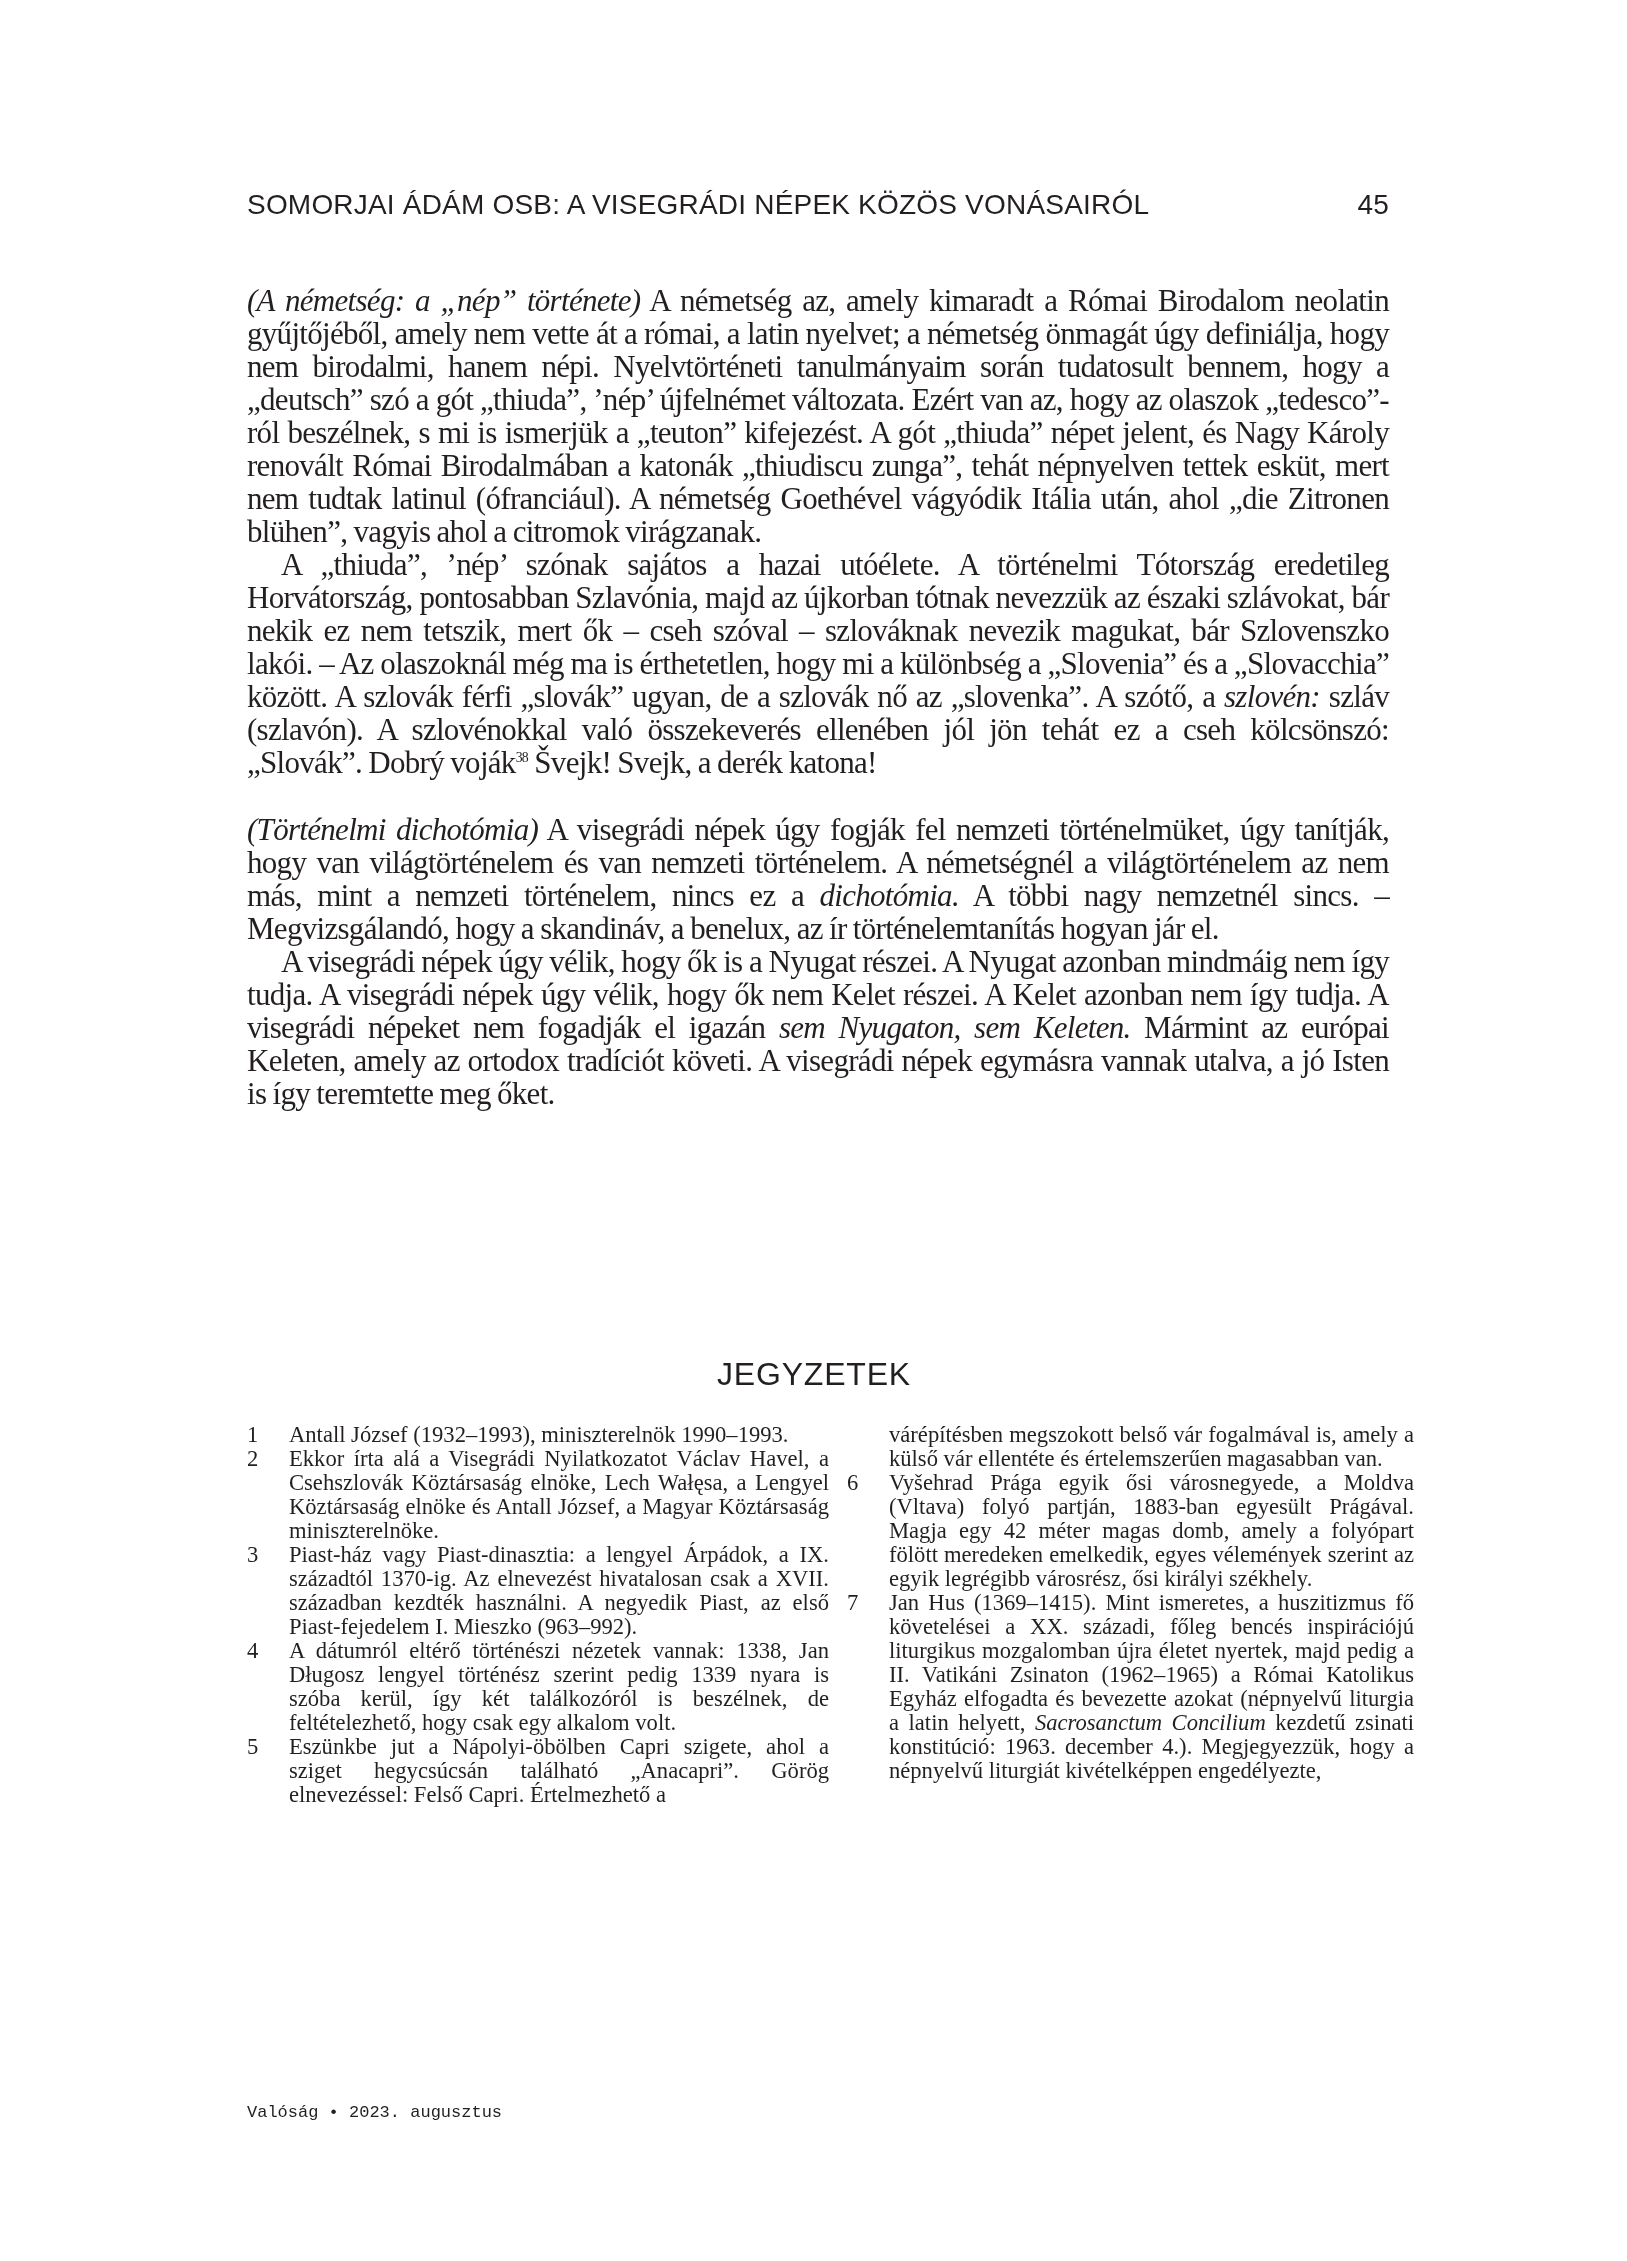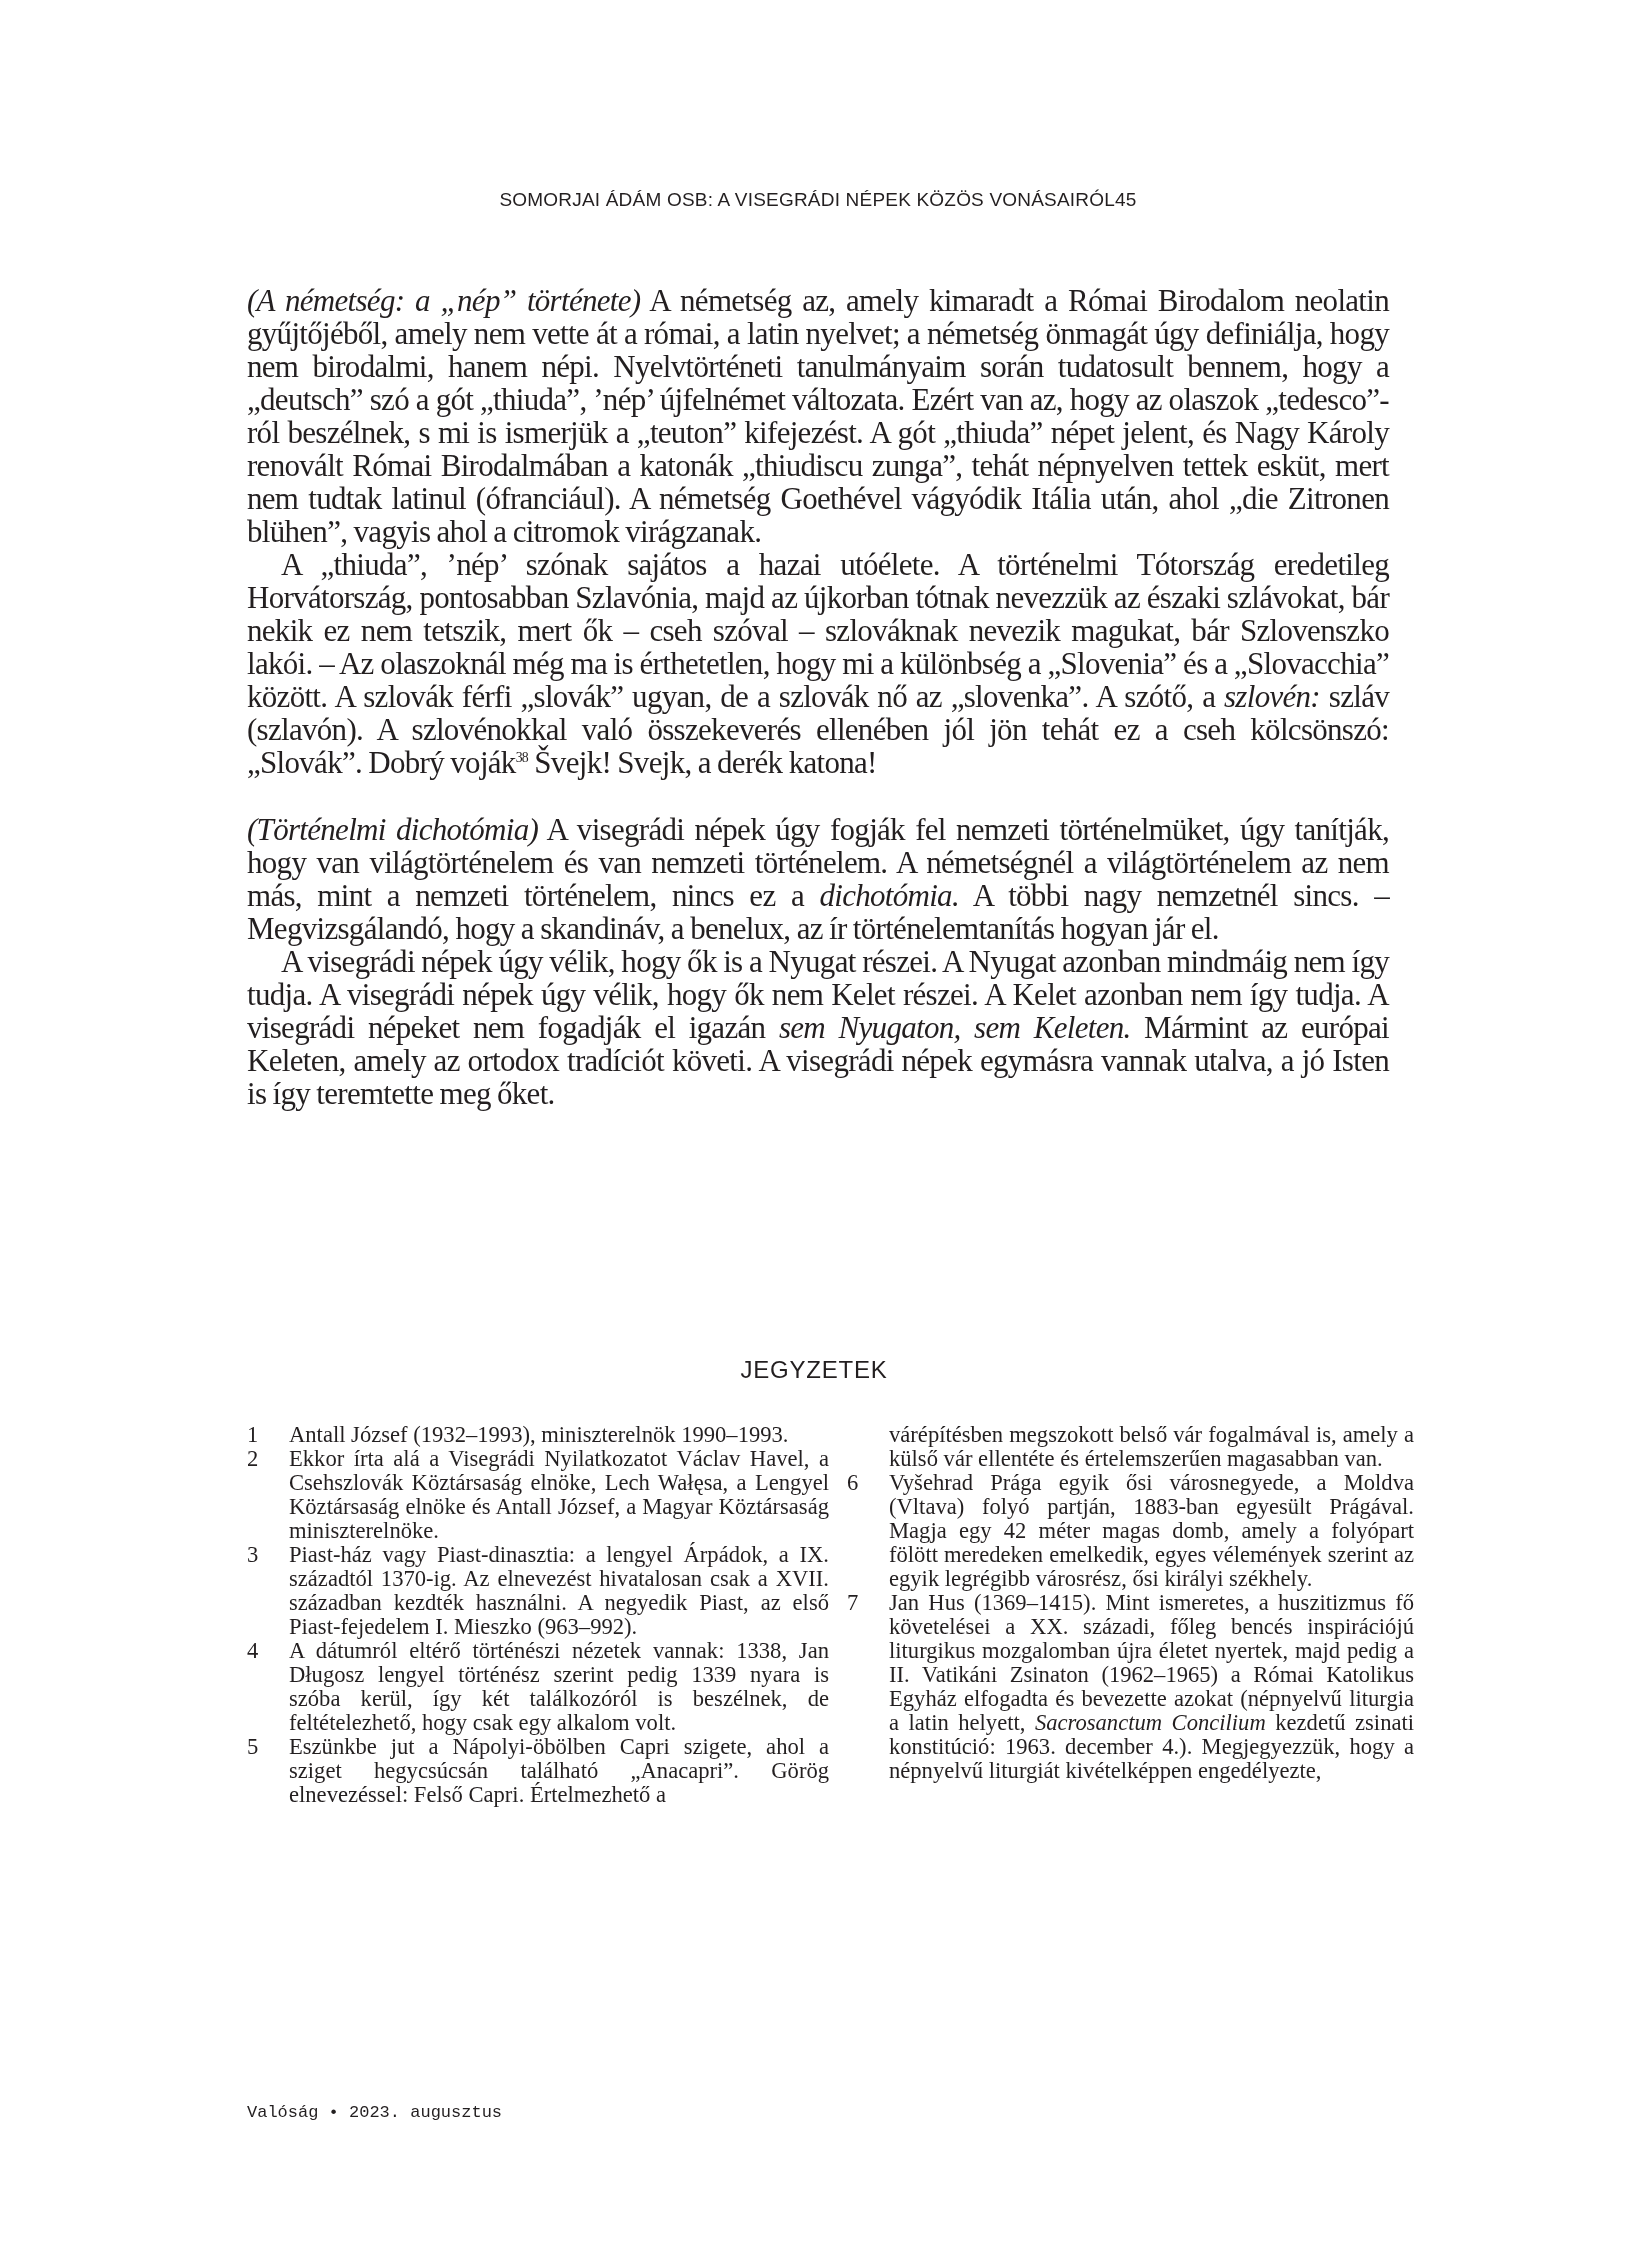--- a/index.html
+++ b/index.html
@@ -1,39 +1,39 @@
 <!DOCTYPE html>
 <html style="font-size:12.3px"><head>
 <meta charset="utf-8">
 <style>
   html, body { margin: 0; padding: 0; background: #ffffff; }
   body { width: 1628px; height: 2261px; position: relative; color: #231f20; overflow: hidden; }
   .page { position: absolute; left: 0; top: 0; width: 1628px; height: 2261px; }
 
   .running-head {
     position: absolute; left: 247px; top: 189px; width: 1142px;
-    font-family: "Liberation Sans", sans-serif; font-size: 19px; letter-spacing: 0.2px;
-    display: flex; justify-content: center; align-items: baseline;
+    font-family: "Liberation Sans", sans-serif; font-size: 28px; letter-spacing: 0.2px;
+    display: flex; justify-content: space-between; align-items: baseline;
   }
 
   .body-text {
     position: absolute; left: 247px; top: 284px; width: 1142px;
     font-family: "Liberation Serif", serif; font-size: 31px; line-height: 33px;
     text-align: justify; letter-spacing: -0.7px; word-spacing: -0.8px;
   }
   .body-text p { margin: 0; }
   .body-text p.indent { text-indent: 34px; }
   .body-text p.section-gap { margin-top: 34px; }
   .body-text p.last-line-left { text-align-last: left; }
   .body-text i { font-style: italic; margin-top: 15px; }
   .body-text sup { font-size: 13.8px; vertical-align: 10.7px; line-height: 0; }
 
   .notes-title {
     position: absolute; left: 0; width: 1628px; top: 1356px; text-align: center;
-    font-family: "Liberation Sans", sans-serif; font-size: 24px; letter-spacing: 0.8px;
+    font-family: "Liberation Sans", sans-serif; font-size: 32px; letter-spacing: 0.8px;
   }
   .notes-col {
     position: absolute; top: 1423px;
     font-family: "Liberation Serif", serif; font-size: 22.6px; line-height: 24px;
   }
   .notes-col.left { left: 247px; width: 582px; }
   .notes-col.right { left: 847px; width: 567px; }
   .note { display: flex; }
   .note .num { width: 42px; flex: 0 0 42px; padding-left: 0; }
   .note .txt { flex: 1; text-align: justify; }

